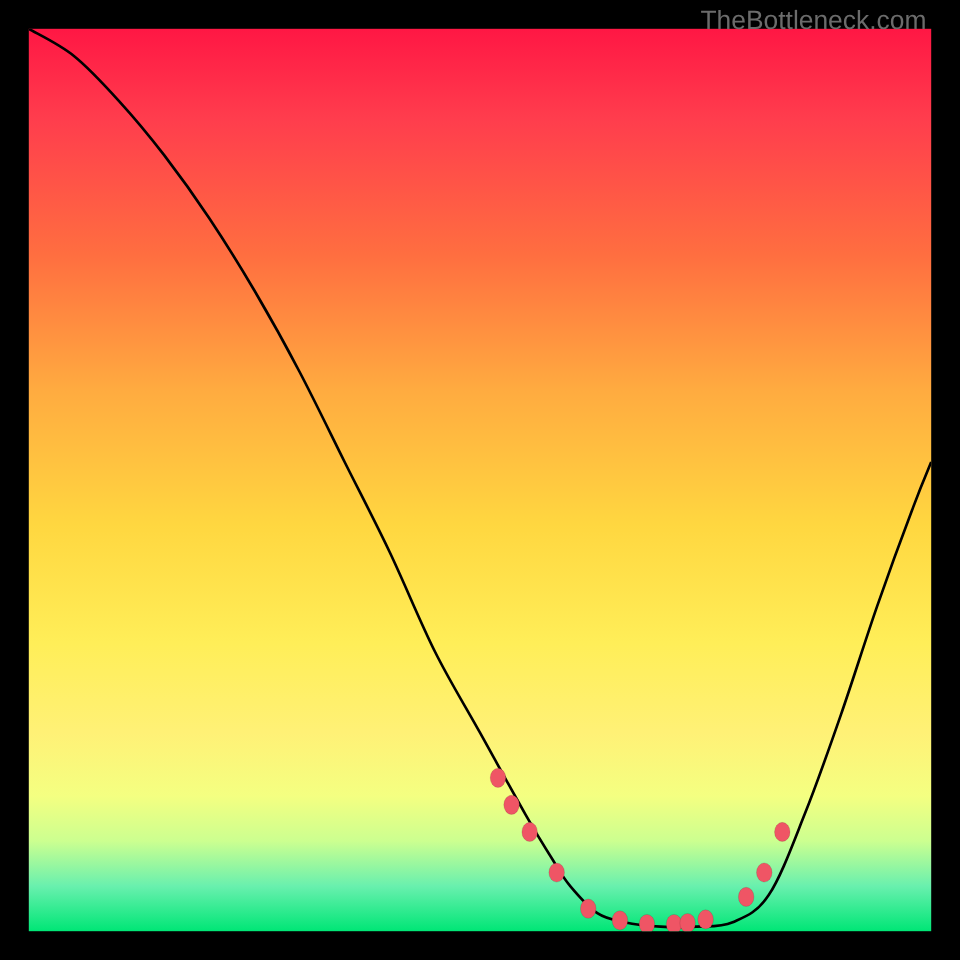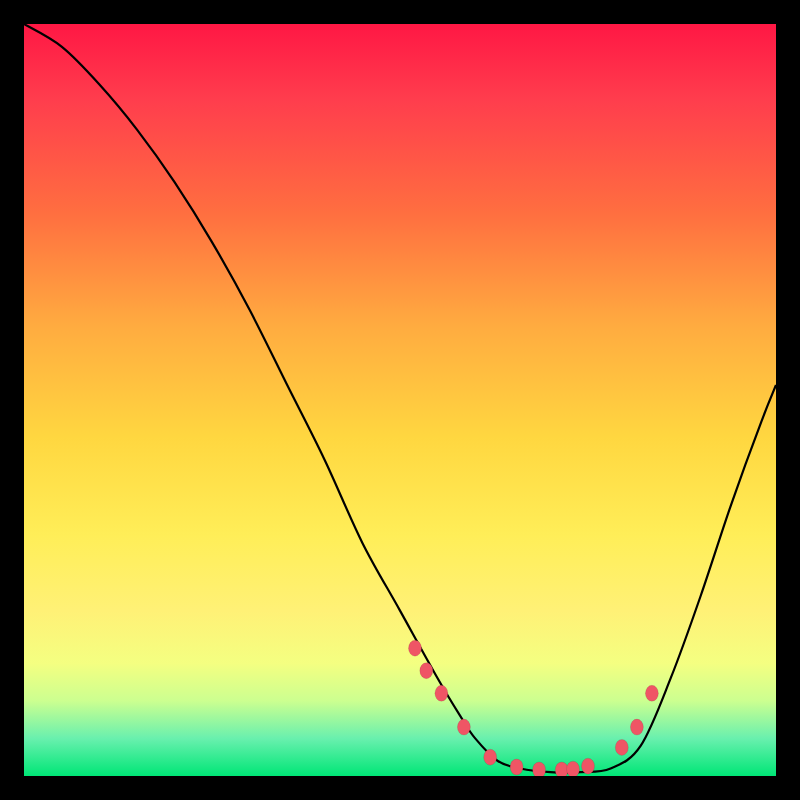--- a/index.html
+++ b/index.html
@@ -72,13 +72,14 @@
           <ellipse cx="515.1" cy="746.0" rx="6.5" ry="8" class="pt" fill="#ef5565"></ellipse>
           <ellipse cx="537.7" cy="746.0" rx="6.5" ry="8" class="pt" fill="#ef5565"></ellipse>
           <ellipse cx="549.0" cy="745.2" rx="6.5" ry="8" class="pt" fill="#ef5565"></ellipse>
           <ellipse cx="564.0" cy="742.2" rx="6.5" ry="8" class="pt" fill="#ef5565"></ellipse>
           <ellipse cx="597.8" cy="723.4" rx="6.5" ry="8" class="pt" fill="#ef5565"></ellipse>
           <ellipse cx="612.9" cy="703.1" rx="6.5" ry="8" class="pt" fill="#ef5565"></ellipse>
           <ellipse cx="627.9" cy="669.3" rx="6.5" ry="8" class="pt" fill="#ef5565"></ellipse>
         </g>
     </svg>
   </div>
+  <div class="watermark">TheBottleneck.com</div>
 </div>
 
 </body></html>

